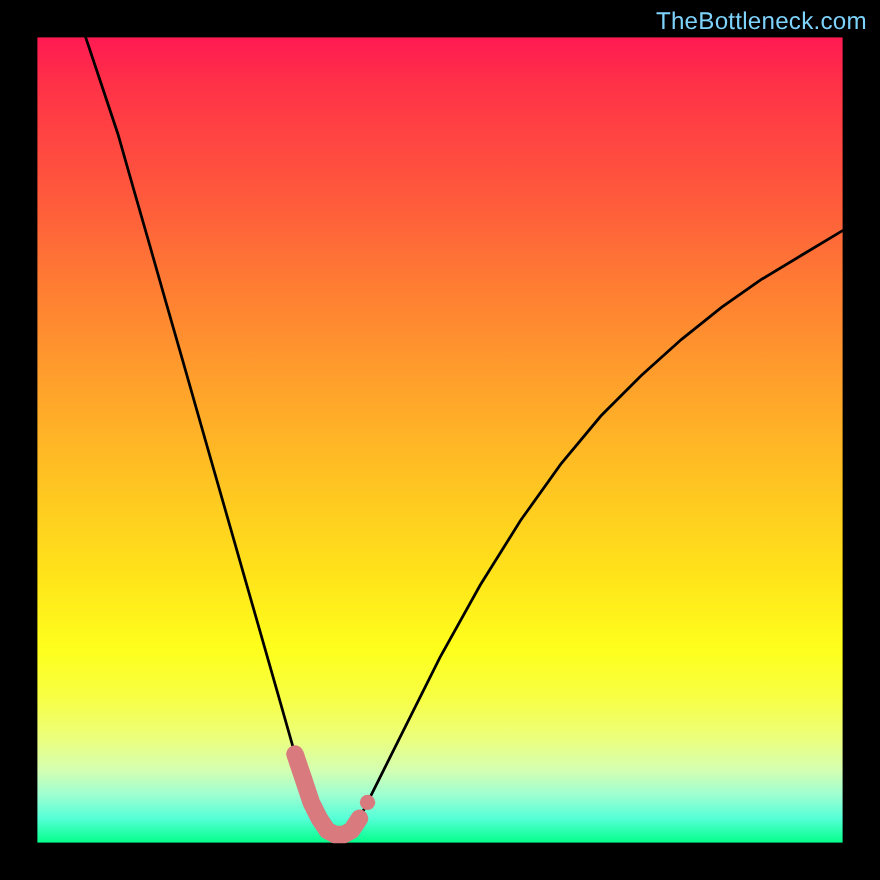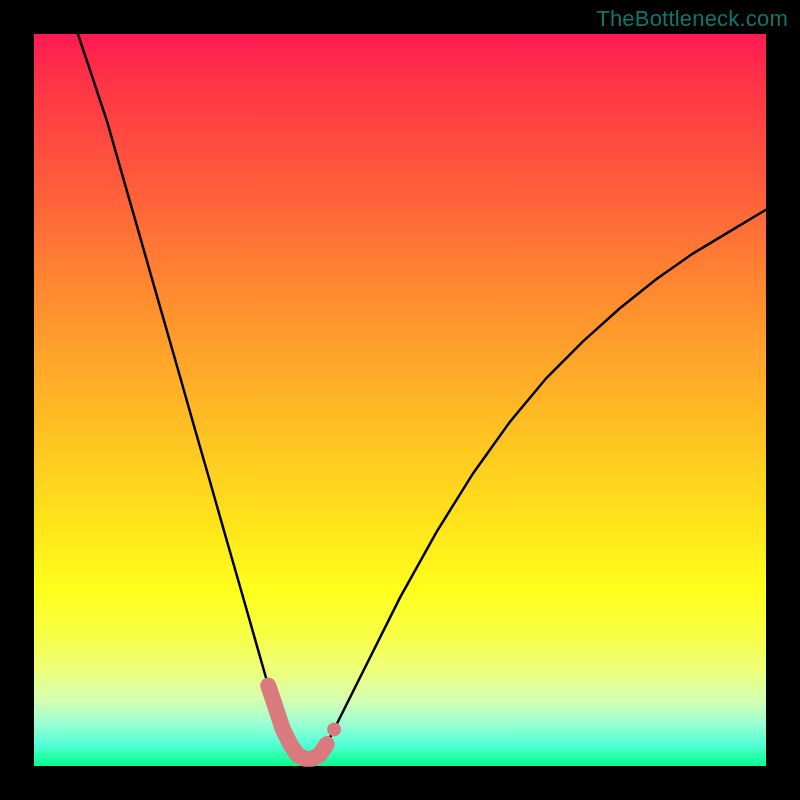--- a/index.html
+++ b/index.html
@@ -16,21 +16,21 @@
     width: 800px;
     height: 800px;
     background: #000;
   }
   .watermark {
     position: absolute;
     top: 6px;
     right: 12px;
     font-size: 22px;
     font-weight: 400;
-    color: #0f766e;
+    color: #7dd3fc;
     letter-spacing: 0.2px;
     z-index: 10;
   }
   .plot-area {
     position: absolute;
     left: 34px;
     top: 34px;
     width: 732px;
     height: 732px;
     background: linear-gradient(

